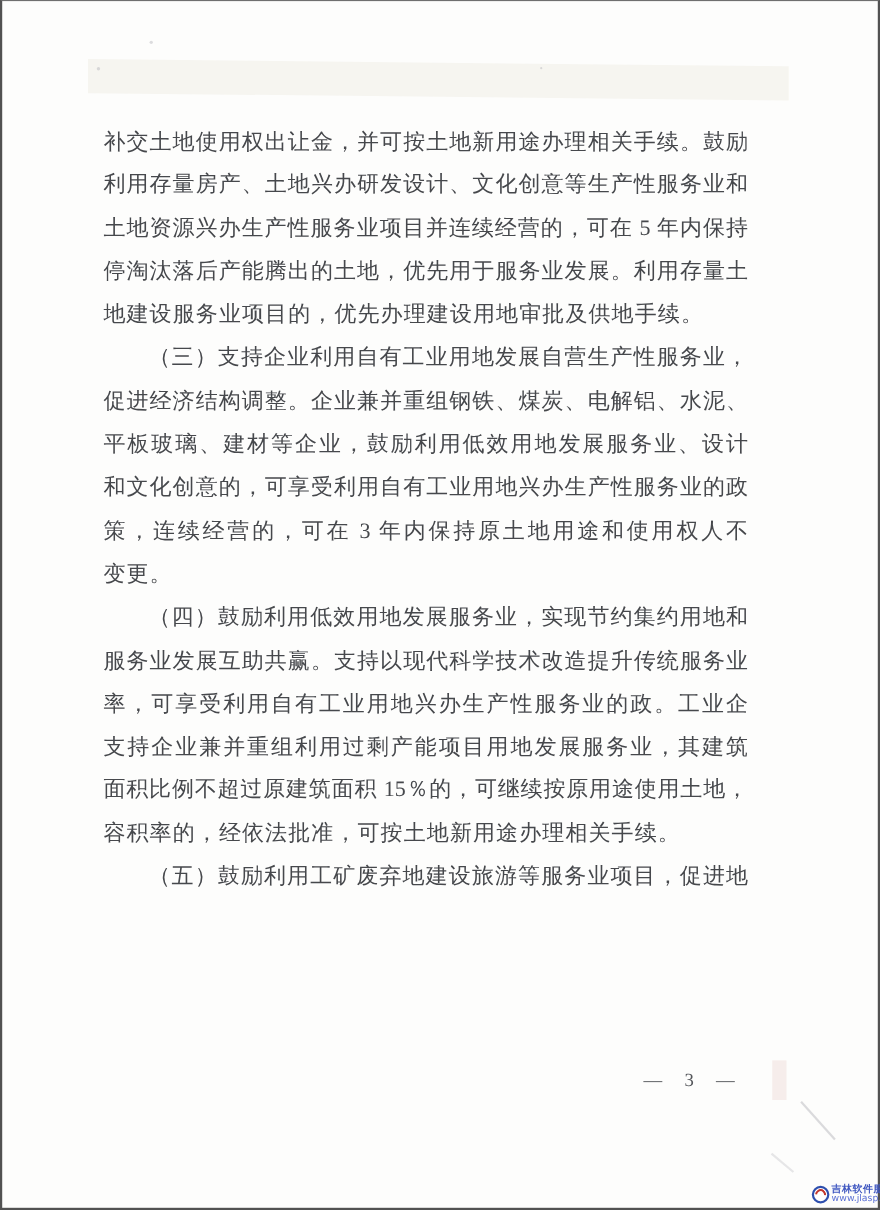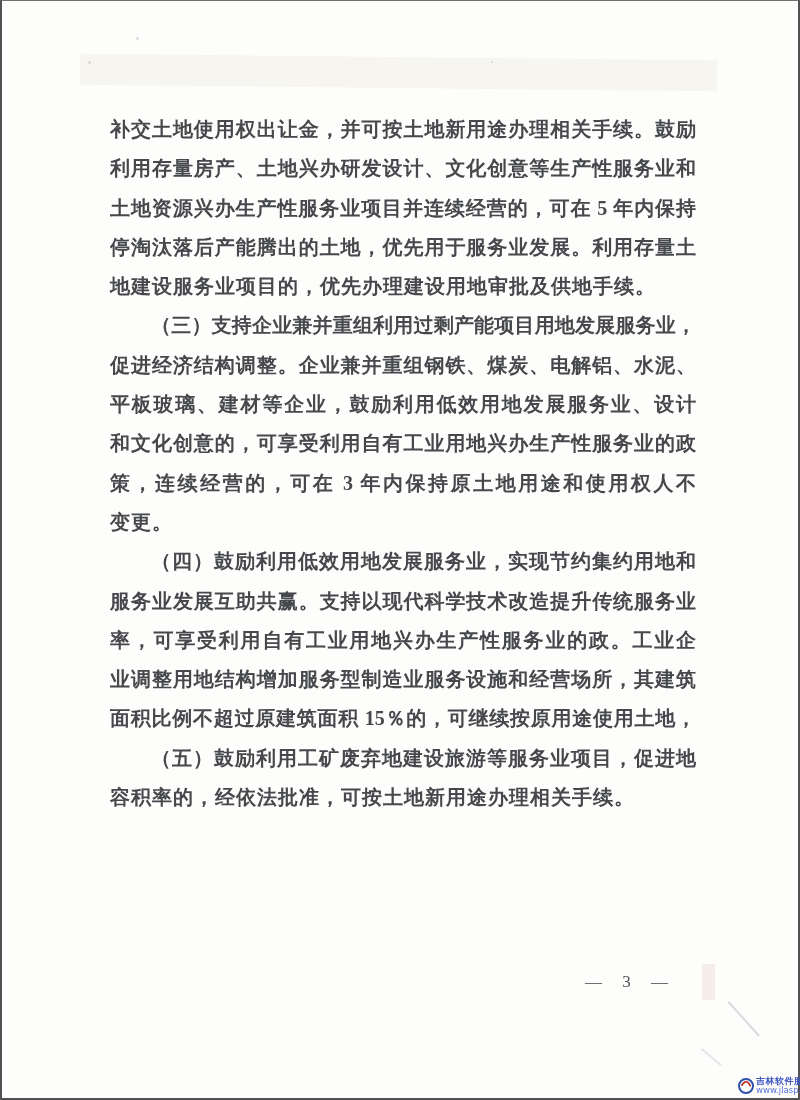--- a/index.html
+++ b/index.html
@@ -27,26 +27,25 @@
     position: absolute;
     left: 78px;
     top: 56px;
     width: 637px;
     height: 31px;
     background: #f6f5f0;
     transform: skewY(0.6deg);
   }
   .text-block {
     position: absolute;
-    left: 108px;
+    left: 92px;
     top: 109px;
     width: 586px;
     color: #46484c;
     font-size: 20px;
-    font-weight: bold;
   }
   .line {
     height: 39.3px;
     line-height: 39.3px;
     letter-spacing: 1px;
     white-space: nowrap;
   }
   .line.justify {
     letter-spacing: 0;
     white-space: normal;
@@ -146,33 +145,33 @@
   <div class="speck speck1"></div>
   <div class="speck speck2"></div>
   <div class="speck speck3"></div>
 
   <div class="text-block">
       <div class="line justify">补交土地使用权出让金，并可按土地新用途办理相关手续。鼓励</div>
       <div class="line justify">利用存量房产、土地兴办研发设计、文化创意等生产性服务业和</div>
       <div class="line justify">土地资源兴办生产性服务业项目并连续经营的，可在 5 年内保持</div>
       <div class="line justify">停淘汰落后产能腾出的土地，优先用于服务业发展。利用存量土</div>
       <div class="line">地建设服务业项目的，优先办理建设用地审批及供地手续。</div>
-      <div class="line indent justify">（三）支持企业兼并重组利用过剩产能项目用地发展服务业，</div>
+      <div class="line indent justify">（三）支持企业利用自有工业用地发展自营生产性服务业，</div>
       <div class="line justify">促进经济结构调整。企业兼并重组钢铁、煤炭、电解铝、水泥、</div>
       <div class="line justify">平板玻璃、建材等企业，鼓励利用低效用地发展服务业、设计</div>
       <div class="line justify">和文化创意的，可享受利用自有工业用地兴办生产性服务业的政</div>
       <div class="line justify">策，连续经营的，可在 3 年内保持原土地用途和使用权人不</div>
       <div class="line">变更。</div>
       <div class="line indent justify">（四）鼓励利用低效用地发展服务业，实现节约集约用地和</div>
       <div class="line justify">服务业发展互助共赢。支持以现代科学技术改造提升传统服务业</div>
       <div class="line justify">率，可享受利用自有工业用地兴办生产性服务业的政。工业企</div>
-      <div class="line justify">业调整用地结构增加服务型制造业服务设施和经营场所，其建筑</div>
+      <div class="line justify">支持企业兼并重组利用过剩产能项目用地发展服务业，其建筑</div>
       <div class="line justify">面积比例不超过原建筑面积 15％的，可继续按原用途使用土地，</div>
+      <div class="line">容积率的，经依法批准，可按土地新用途办理相关手续。</div>
       <div class="line indent justify">（五）鼓励利用工矿废弃地建设旅游等服务业项目，促进地</div>
-      <div class="line">容积率的，经依法批准，可按土地新用途办理相关手续。</div>
     </div>
 
   <div class="page-number">— 3 —</div>
 
   <div class="smudge-pink"></div>
   <div class="streak streak1"></div>
   <div class="streak streak2"></div>
 
   <div class="watermark">
     <div class="wm-logo"></div>

